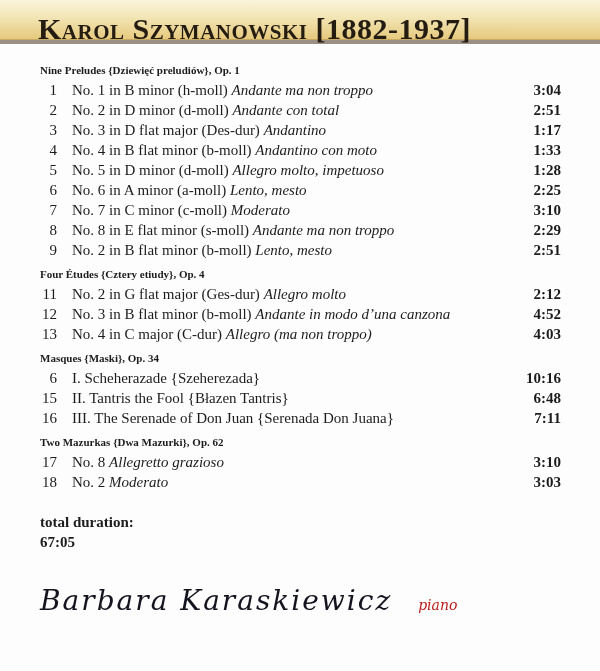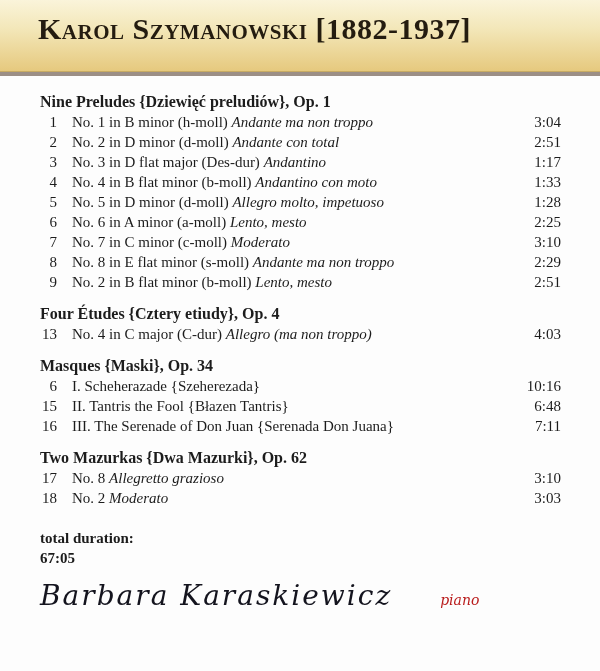--- a/index.html
+++ b/index.html
@@ -4,42 +4,42 @@
 <style>
   * { margin: 0; padding: 0; box-sizing: border-box; }
   html, body {
     width: 600px; height: 671px;
     background: #fdfdfd;
     font-family: "Liberation Serif", serif;
     color: #1c1c1c;
     overflow: hidden;
   }
   .band {
-    height: 72px;
+    height: 40px;
     background: linear-gradient(to bottom, #faf4da 0%, #f3e7b9 40%, #e6c97e 100%);
     border-bottom: 1px solid #c8ab62;
   }
   .band-title {
     line-height: 57px;
     padding-left: 38px;
     font-size: 30px;
     font-weight: 600;
     font-variant: small-caps;
     letter-spacing: 0.5px;
     color: #241c10;
     white-space: nowrap;
   }
   .band-divider { height: 4px; background: #9c8f86; }
   .content {
     padding: 16px 39px 0 40px;
   }
-  .section { margin-top: 12px; }
+  .section { margin-top: 4px; }
   .section:first-child { margin-top: 0; }
   .section-title {
-    font-size: 16px;
+    font-size: 11px;
     font-weight: bold;
     line-height: 20px;
     white-space: nowrap;
   }
   .track-row {
     display: flex;
     align-items: baseline;
     font-size: 15px;
     line-height: 20px;
     white-space: nowrap;
@@ -51,39 +51,39 @@
   }
   .track-title {
     flex: 1 1 auto;
     padding-left: 15px;
     overflow: hidden;
   }
   .track-tempo { font-style: italic; }
   .track-time {
     flex: 0 0 auto;
     text-align: center;
+    font-weight: bold;
   }
   .total-row {
     display: flex;
     align-items: baseline;
     margin-top: 20px;
     font-size: 15px;
     line-height: 20px;
     font-weight: bold;
     flex-direction: column;
   }
   .total-label { flex: 1 1 auto; }
   .total-time { flex: 0 0 auto; text-align: right; }
   .signature-row {
-    margin-top: 11px;
+    margin-top: 32px;
     padding-left: 0;
     display: flex;
     align-items: baseline;
     white-space: nowrap;
-    gap: 22px;
   }
   .artist-signature {
     font-family: "DejaVu Serif", serif;
     font-style: italic;
     font-size: 28px;
     letter-spacing: 2px;
     color: #14141e;
   }
   .instrument-label {
     font-family: "DejaVu Serif", serif;
@@ -158,21 +158,31 @@
     <span class="track-title"><span>No. 2 in B flat minor (b-moll)</span> <span class="track-tempo">Lento, mesto</span></span>
     <span class="track-time">2:51</span>
   </div>
 </div>
   </div>
 
   <div class="section">
     <div class="section-title">Four Études {Cztery etiudy}, Op. 4</div>
     <div>
 
-
+  <div class="track-row">
+    <span class="track-num">11</span>
+    <span class="track-title"><span>No. 2 in G flat major (Ges-dur)</span> <span class="track-tempo">Allegro molto</span></span>
+    <span class="track-time">2:12</span>
+  </div>
+
+  <div class="track-row">
+    <span class="track-num">12</span>
+    <span class="track-title"><span>No. 3 in B flat minor (b-moll)</span> <span class="track-tempo">Andante in modo d’una canzona</span></span>
+    <span class="track-time">4:52</span>
+  </div>
 
   <div class="track-row">
     <span class="track-num">13</span>
     <span class="track-title"><span>No. 4 in C major (C-dur)</span> <span class="track-tempo">Allegro (ma non troppo)</span></span>
     <span class="track-time">4:03</span>
   </div>
 </div>
   </div>
 
   <div class="section">

